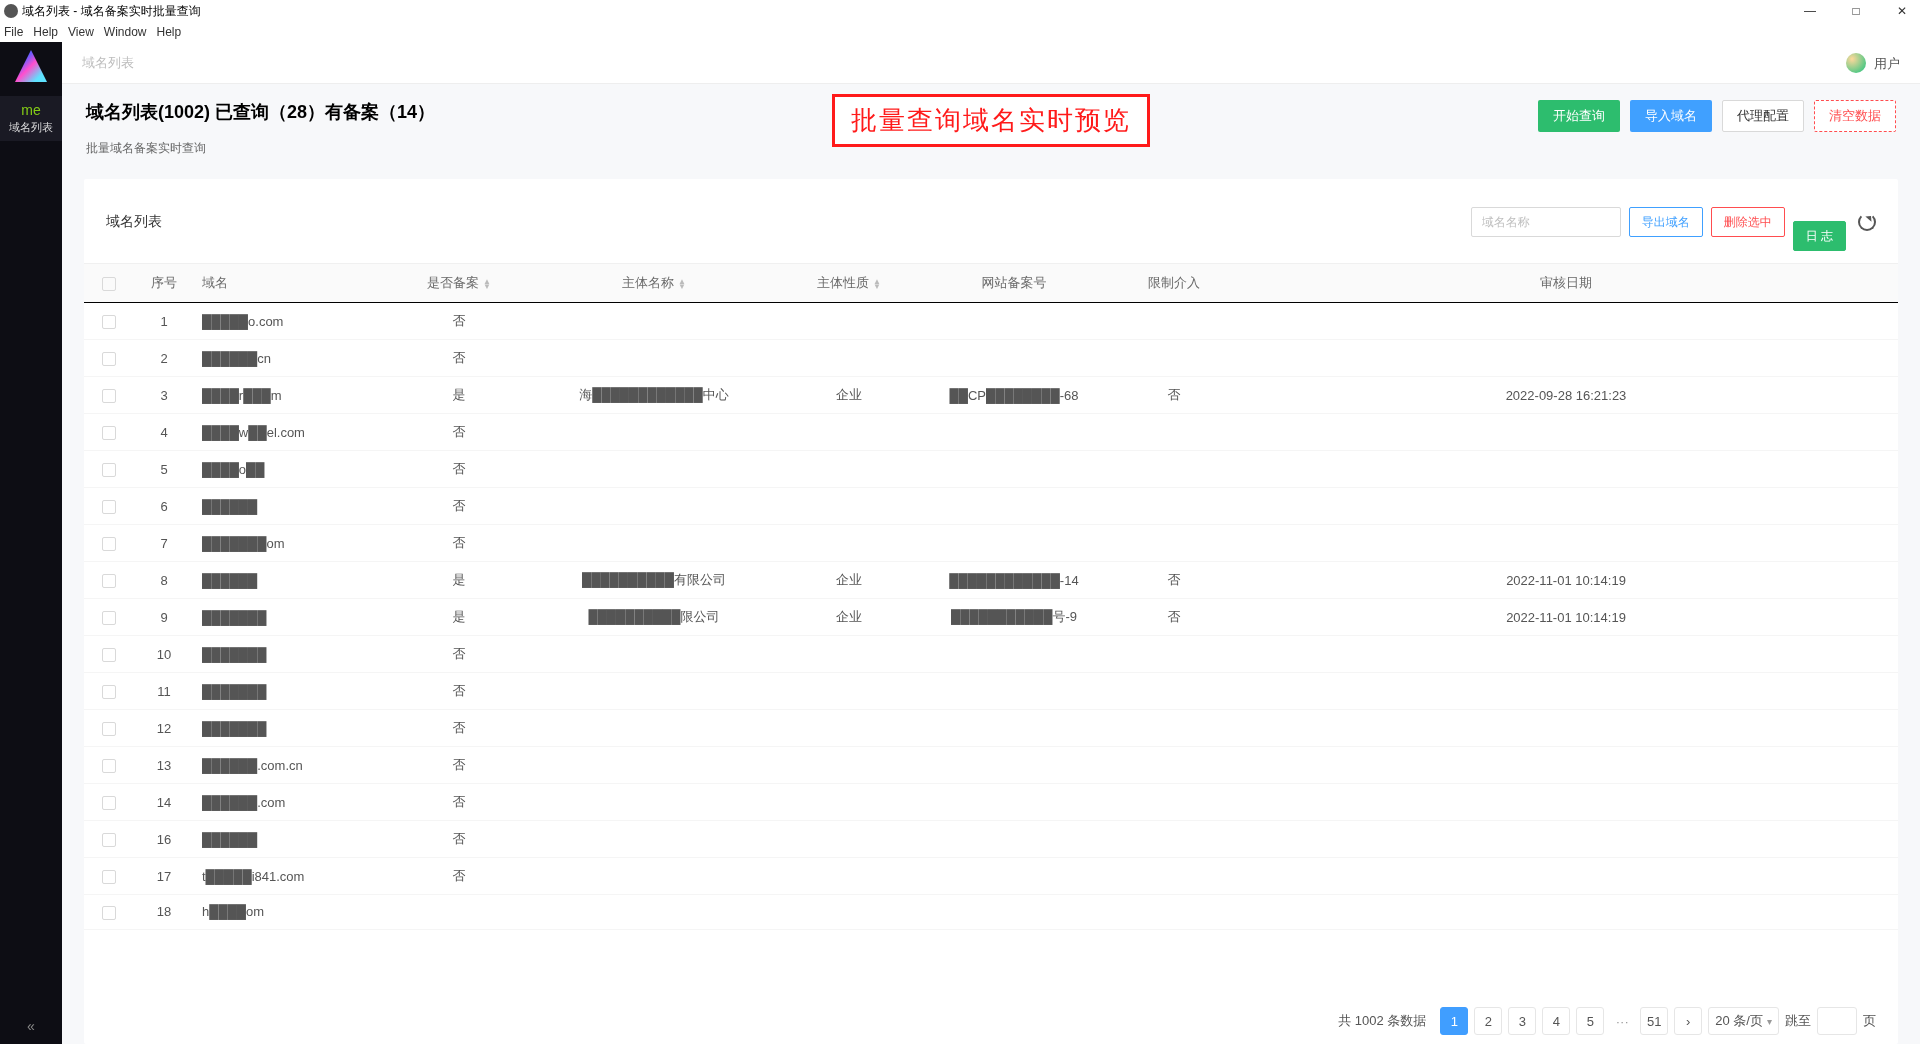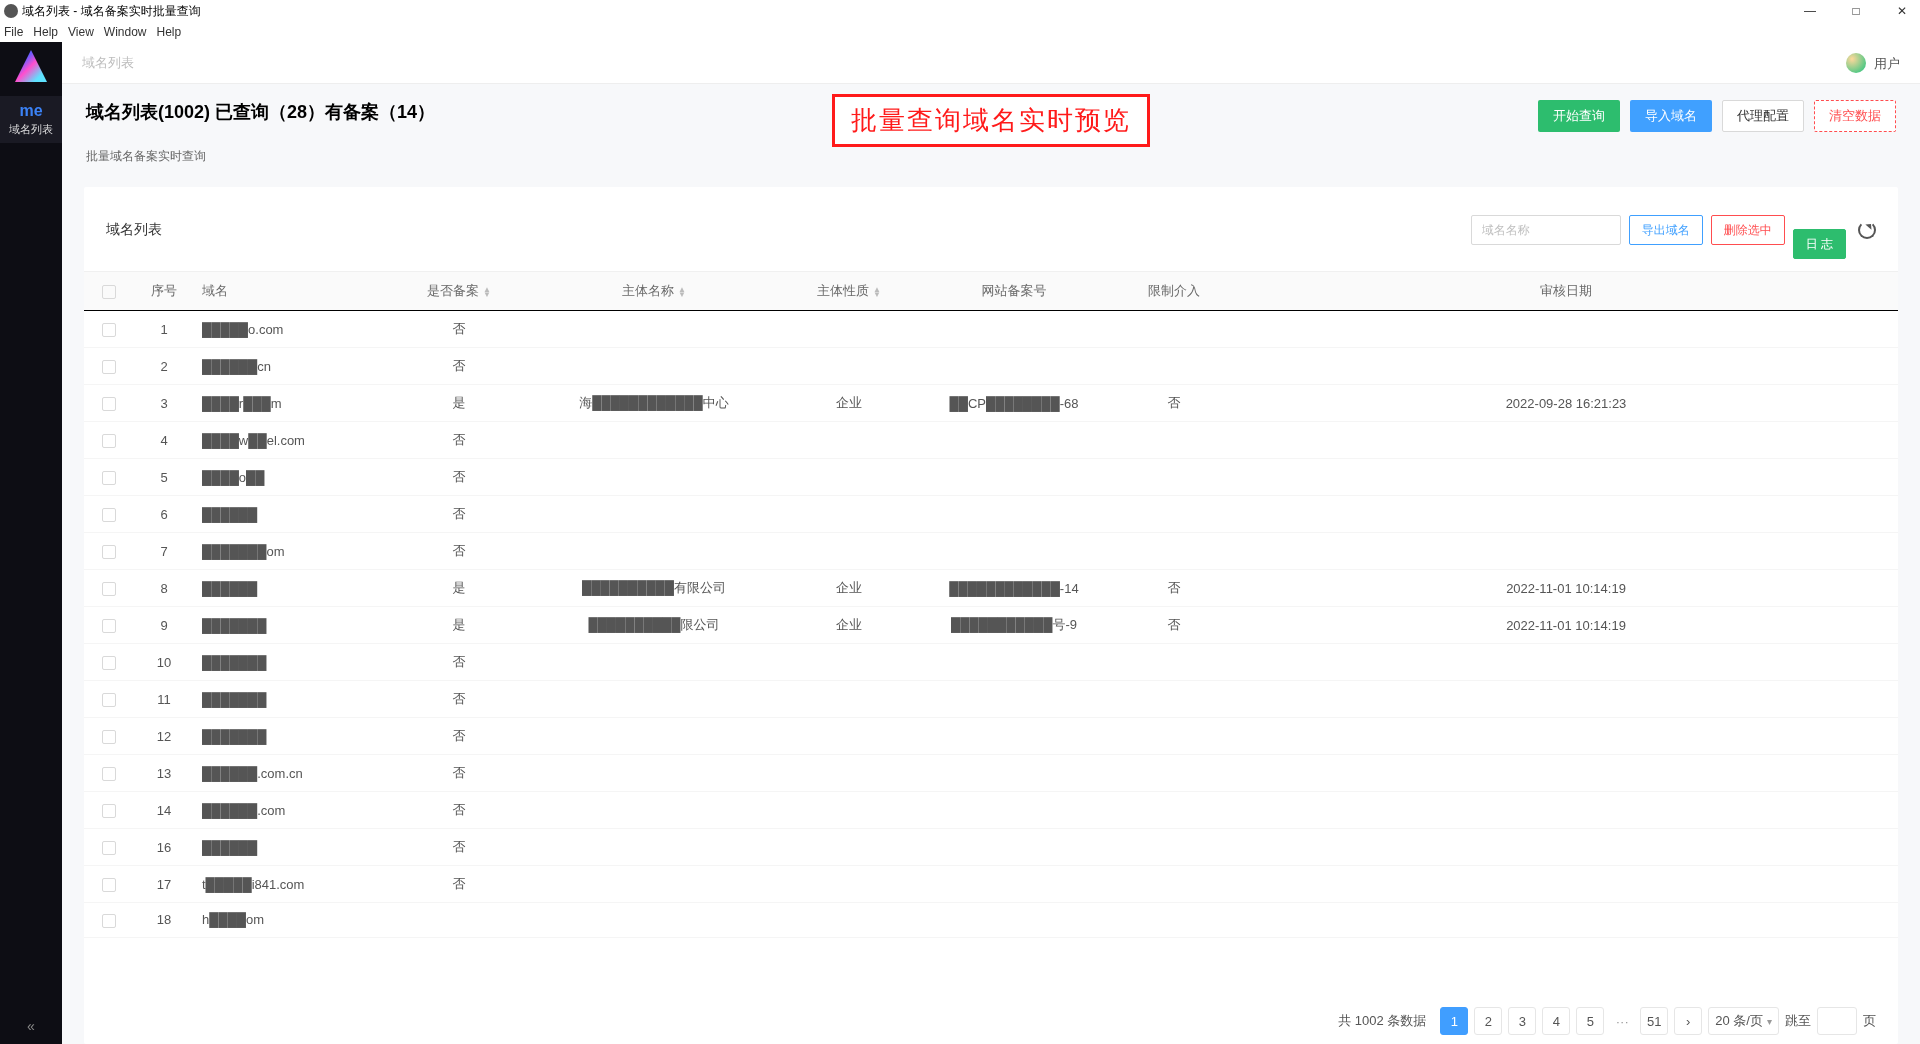--- a/index.html
+++ b/index.html
@@ -85,24 +85,23 @@
 .sidebar .nav-item {
   margin-top: 14px;
   text-align: center;
   width: 100%;
   padding: 6px 0;
 }
 .sidebar .nav-item.active {
   background: #1a1a24;
 }
 .sidebar .nav-item .nav-icon {
-  font-size: 16px;
+  font-size: 14px;
   display: block;
-  color: #3b82f6;
-  font-weight: bold;
+  color: #84cc16;
 }
 .sidebar .nav-item .nav-label {
   font-size: 11px;
   color: #dcdcdd;
   margin-top: 2px;
   display: block;
 }
 .sidebar .collapse-btn {
   position: absolute;
   bottom: 10px;
@@ -148,21 +147,21 @@
 }
 .page-head {
   padding: 16px 24px 10px;
   display: flex;
   align-items: flex-start;
   position: relative;
 }
 .page-head .titles {
   display: flex;
   flex-direction: column;
-  gap: 24px;
+  gap: 16px;
 }
 .page-head .main-title {
   font-size: 18px;
   font-weight: 600;
   color: #000;
 }
 .page-head .sub-title {
   font-size: 12px;
   color: #666;
 }

